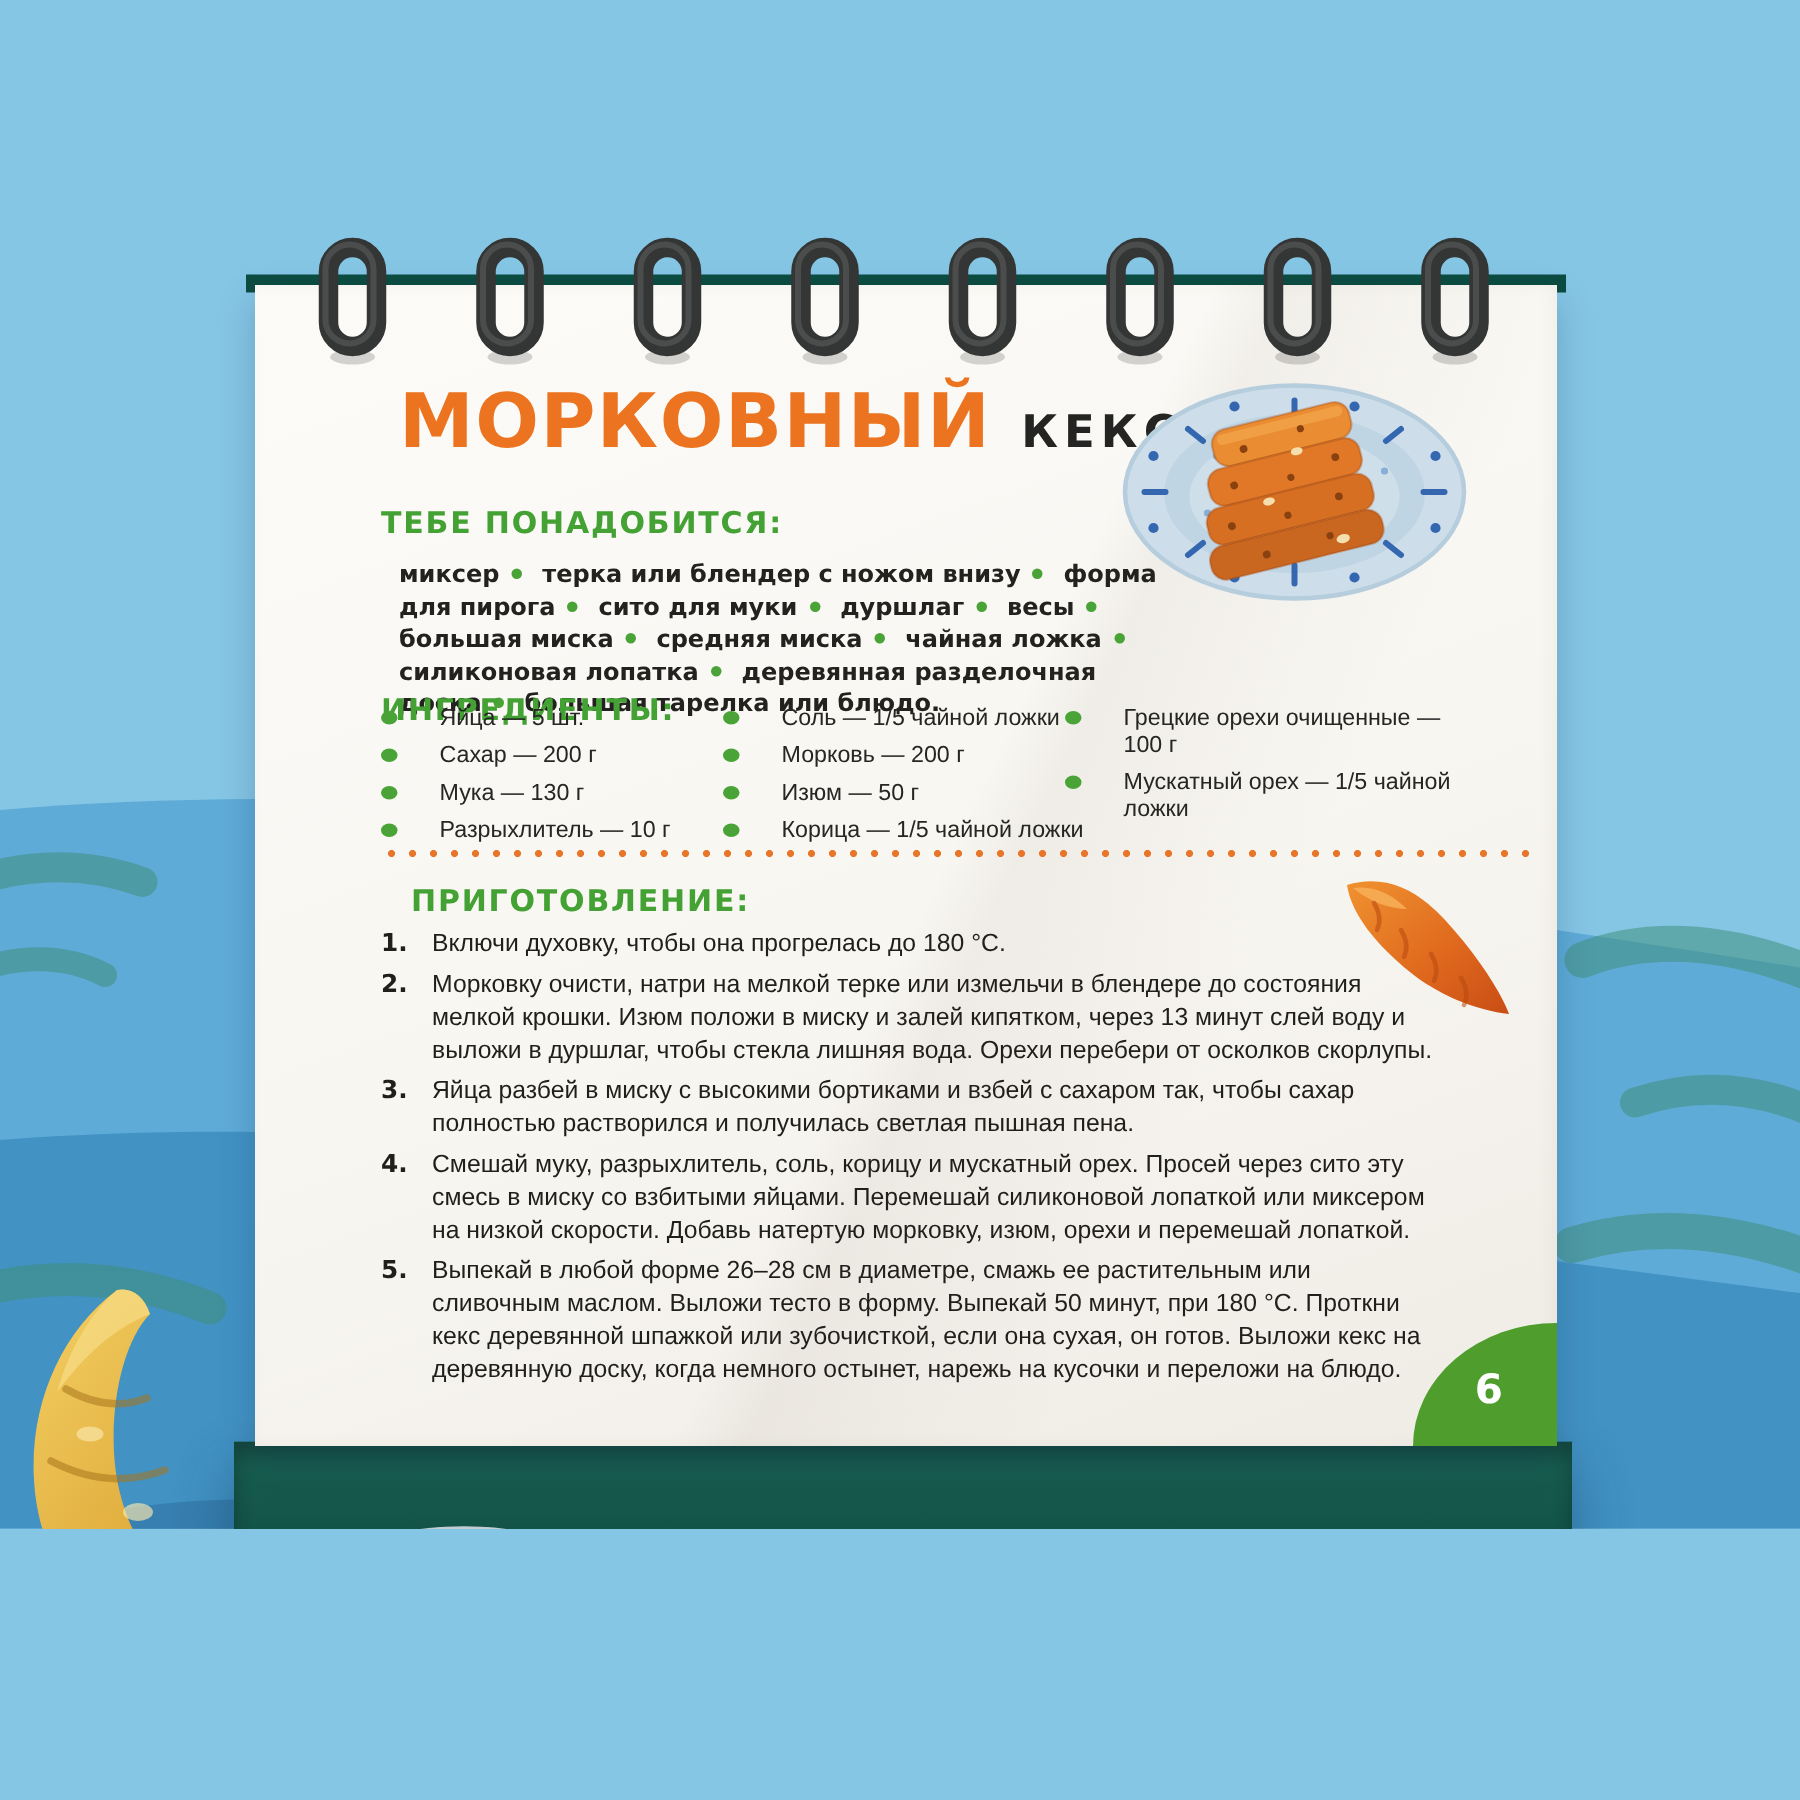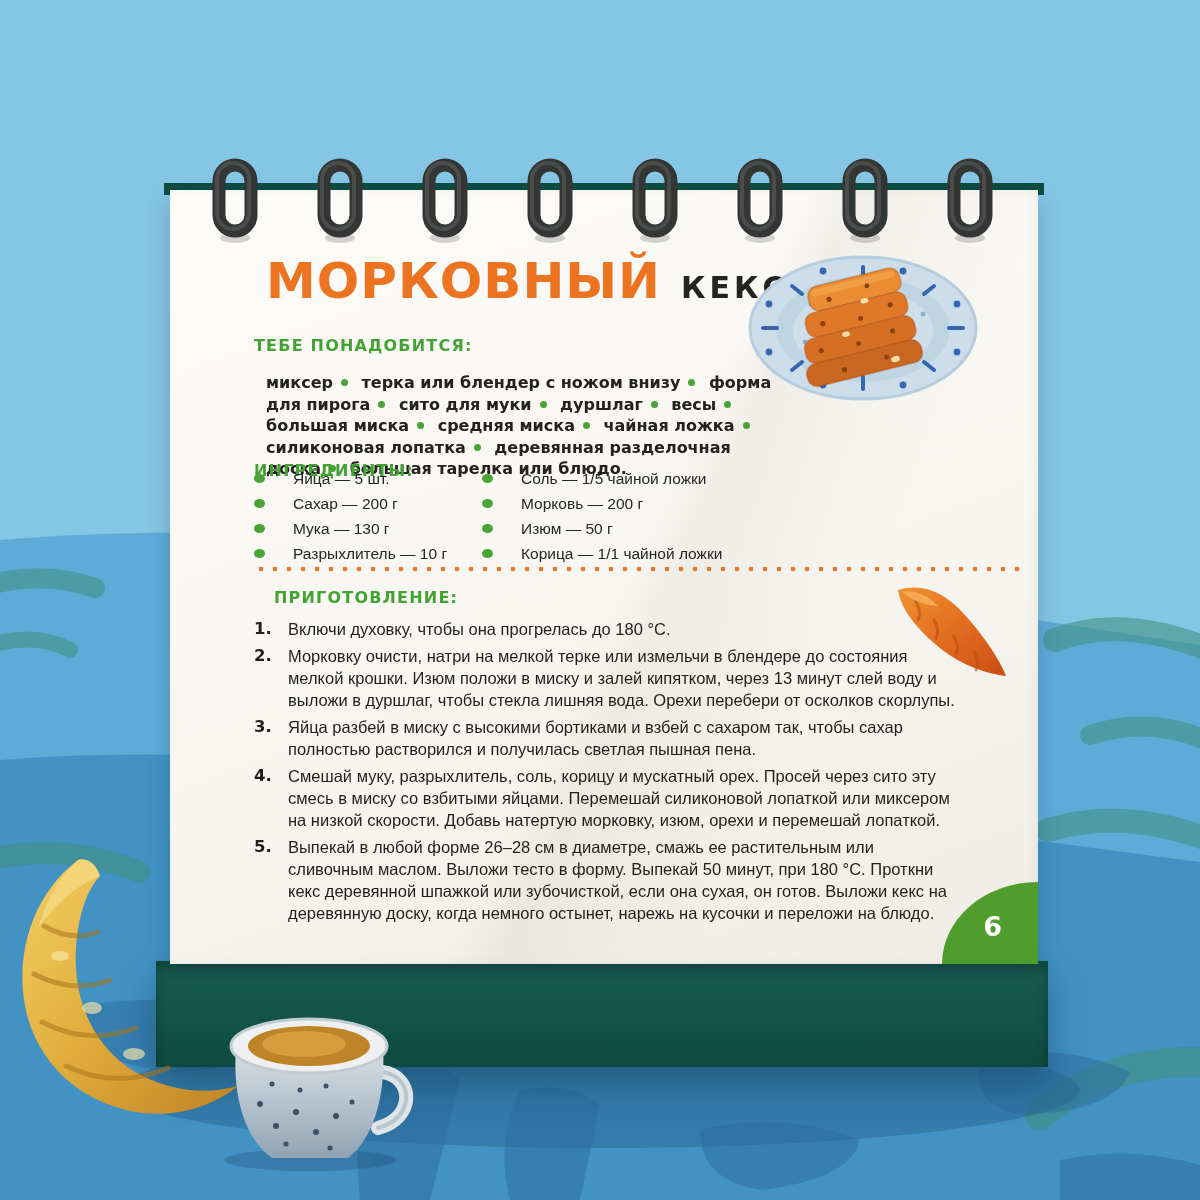--- a/index.html
+++ b/index.html
@@ -1,16 +1,16 @@
 <!DOCTYPE html>
 <html><head>
 <meta charset="utf-8">
 <style>
   html,body{margin:0;padding:0;background:#86c6e5;}
-  .scene{position:relative;width:1200px;height:1200px;overflow:hidden;
+  .scene{position:relative;width:1200px;height:1019px;overflow:hidden;
          font-family:"Liberation Sans",sans-serif;}
   .bg{position:absolute;inset:0;}
 
   
   .base-strip{position:absolute;left:156px;top:961px;width:892px;height:106px;
       background:linear-gradient(180deg,#1a6052 0%,#14564a 45%,#0d4a3f 100%);
       box-shadow:inset 0 9px 12px rgba(0,0,0,.28), 0 18px 34px rgba(16,55,84,.45);
       z-index:3;}
   .top-edge{position:absolute;left:164px;top:183px;width:880px;height:12px;
       background:#0c4c41;z-index:4;}
@@ -23,21 +23,21 @@
   .rings{position:absolute;left:170px;top:158px;width:868px;height:90px;z-index:7;}
   .ring{position:absolute;top:0;width:52px;height:88px;}
 
   
   .title{position:absolute;left:96px;top:62px;display:flex;align-items:baseline;gap:20px;white-space:nowrap;}
   .title .main{font-family:"DejaVu Sans",sans-serif;font-weight:bold;font-size:50px;
       letter-spacing:1px;color:#ec7420;}
   .title .sub{font-family:"DejaVu Sans",sans-serif;font-weight:bold;font-size:30px;
       letter-spacing:4px;color:#242422;}
   .h-green{position:absolute;font-family:"DejaVu Sans",sans-serif;font-weight:bold;
-      font-size:16px;letter-spacing:1.2px;color:#44a134;white-space:nowrap;}
+      font-size:20px;letter-spacing:1.2px;color:#44a134;white-space:nowrap;}
   .tools{position:absolute;left:84px;top:170px;width:520px;margin:12px;
       font-family:"DejaVu Sans",sans-serif;font-weight:bold;font-size:16px;line-height:21.5px;color:#23221f;}
   .tool{display:inline;}
   .tool .dot{display:inline-block;width:7px;height:7px;border-radius:50%;
       background:#4aa336;margin:0 8px 2px 8px;vertical-align:middle;}
   .tools .tool:last-child .dot{display:none;}
 
   .ing-col{position:absolute;top:280px;}
   .ing-col.c1{left:84px;width:210px;}
   .ing-col.c2{left:312px;width:245px;}
@@ -235,21 +235,33 @@
           <span>Морковь — 200 г</span>
         </div>
 
         <div class="ing-row">
           <span class="ing-bullet"></span>
           <span>Изюм — 50 г</span>
         </div>
 
         <div class="ing-row">
           <span class="ing-bullet"></span>
-          <span>Корица — 1/1 чайной ложки</span>
+          <span>Корица — 1/5 чайной ложки</span>
+        </div>
+      </div>
+    <div class="ing-col c3">
+
+        <div class="ing-row">
+          <span class="ing-bullet"></span>
+          <span>Грецкие орехи очищенные — 100 г</span>
+        </div>
+
+        <div class="ing-row">
+          <span class="ing-bullet"></span>
+          <span>Мускатный орех — 1/5 чайной ложки</span>
         </div>
       </div>
 
     <div class="divider"></div>
 
     <div class="h-green" style="left:84px;top:398px;margin-left:20px;">ПРИГОТОВЛЕНИЕ:</div>
 
     <ol class="steps">
 
         <li>

